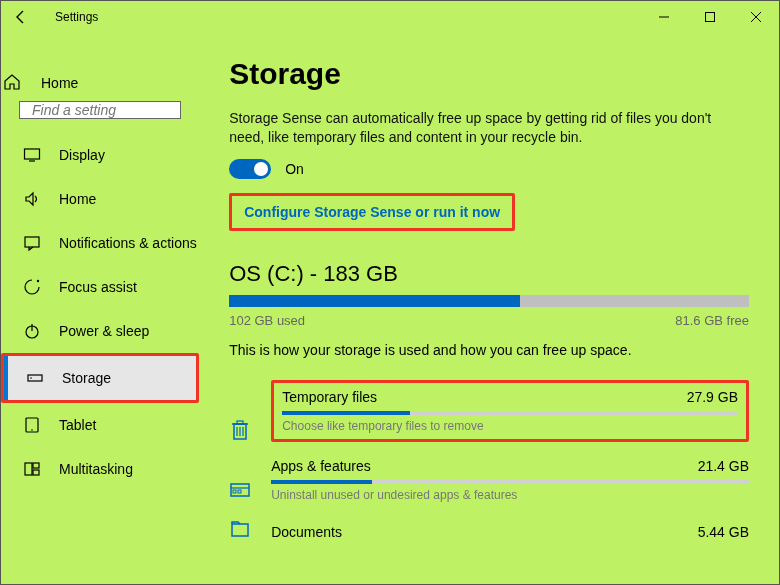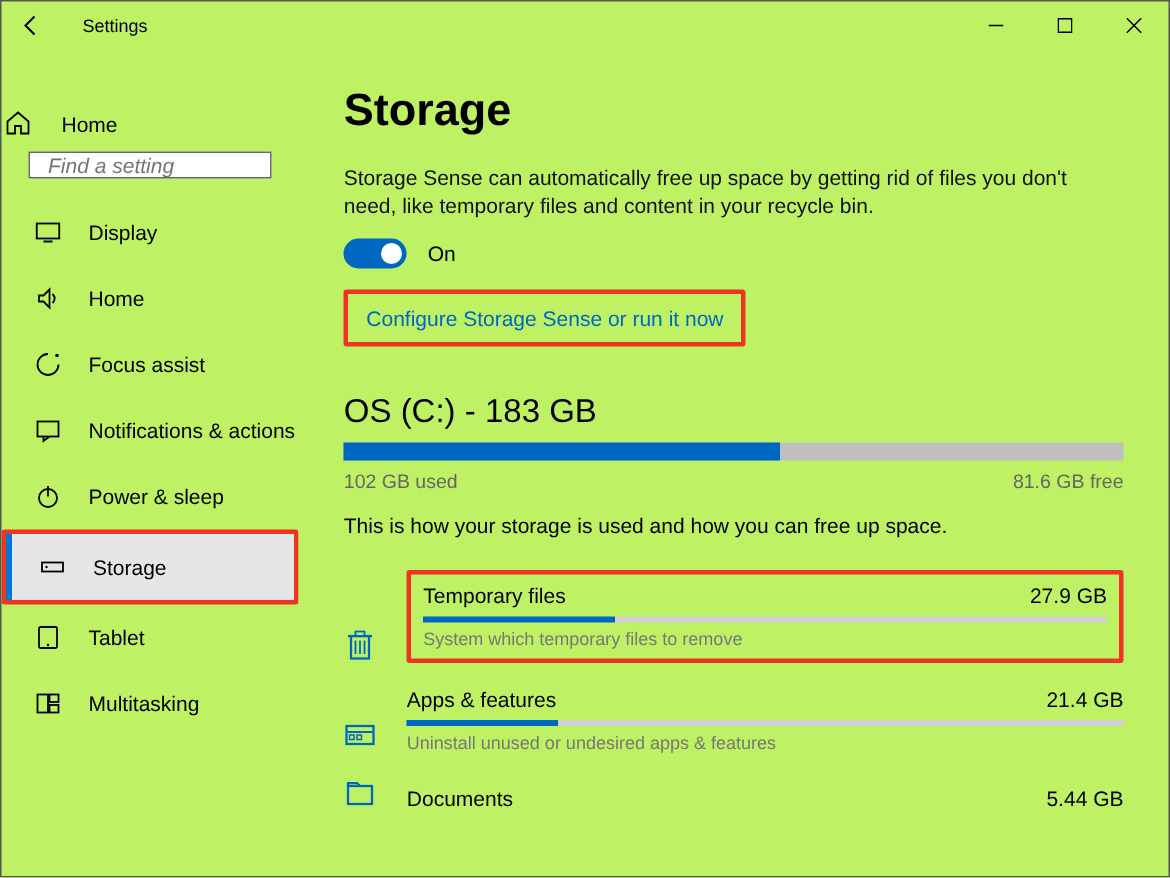--- a/index.html
+++ b/index.html
@@ -174,20 +174,21 @@
   .configLink {
     color: #0067c0;
     cursor: pointer;
   }
   .configLinkWrap {
     display: inline-block;
     padding: 8px 12px;
     border: 3px solid #ee3524;
     border-radius: 2px;
     margin-bottom: 30px;
+    font-weight: bold;
   }
 
   .diskTitle {
     font-size: 22px;
     font-weight: 400;
     margin-bottom: 8px;
   }
   .diskBar {
     height: 12px;
     background: #bfbfbf;
@@ -338,35 +339,35 @@
                 <path d="M3 7 L6 7 L10 3 L10 15 L6 11 L3 11 Z" stroke="#000" stroke-width="1.2" fill="none"></path>
                 <path d="M12 6 Q15 9 12 12" stroke="#000" stroke-width="1.2" fill="none"></path>
               </svg>
           </span>
           <span>Home</span>
         </div>
 
         <div class="menuitem">
           <span class="micon">
             <svg width="18" height="18" viewBox="0 0 18 18">
+                <rect x="2" y="3" width="14" height="10" stroke="#000" stroke-width="1.2" fill="none"></rect>
+                <path d="M6 13 L6 16 L10 13" stroke="#000" stroke-width="1.2" fill="none"></path>
+              </svg>
+          </span>
+          <span>Notifications &amp; actions</span>
+        </div>
+
+        <div class="menuitem">
+          <span class="micon">
+            <svg width="18" height="18" viewBox="0 0 18 18">
                 <path d="M9 2 A7 7 0 1 0 16 9" stroke="#000" stroke-width="1.2" fill="none"></path>
                 <circle cx="15" cy="3" r="1.2" fill="#000"></circle>
               </svg>
           </span>
           <span>Focus assist</span>
-        </div>
-
-        <div class="menuitem">
-          <span class="micon">
-            <svg width="18" height="18" viewBox="0 0 18 18">
-                <rect x="2" y="3" width="14" height="10" stroke="#000" stroke-width="1.2" fill="none"></rect>
-                <path d="M6 13 L6 16 L10 13" stroke="#000" stroke-width="1.2" fill="none"></path>
-              </svg>
-          </span>
-          <span>Notifications &amp; actions</span>
         </div>
 
         <div class="menuitem">
           <span class="micon">
             <svg width="18" height="18" viewBox="0 0 18 18">
                 <circle cx="9" cy="10" r="6" stroke="#000" stroke-width="1.2" fill="none"></circle>
                 <line x1="9" y1="2" x2="9" y2="9" stroke="#000" stroke-width="1.2"></line>
               </svg>
           </span>
           <span>Power &amp; sleep</span>
@@ -449,21 +450,21 @@
             </svg>
         </div>
         <div class="catBody tempHighlight">
           <div class="catHead">
             <span>Temporary files</span>
             <span>27.9 GB</span>
           </div>
           <div class="catBar">
               <div class="catBarFill" id="catFill0" style="width: 28%;"></div>
             </div>
-          <div class="catSub">System which temporary files to remove</div>
+          <div class="catSub">Choose like temporary files to remove</div>
         </div>
       </div>
 
       
       <div class="catRow">
         <div class="catIcon">
           <svg width="22" height="22" viewBox="0 0 22 22">
               <rect x="2" y="4" width="18" height="12" stroke="#0067c0" stroke-width="1.5" fill="none"></rect>
               <line x1="2" y1="8" x2="20" y2="8" stroke="#0067c0" stroke-width="1.2"></line>
               <rect x="4" y="10" width="3" height="3" stroke="#0067c0" stroke-width="1" fill="none"></rect>

